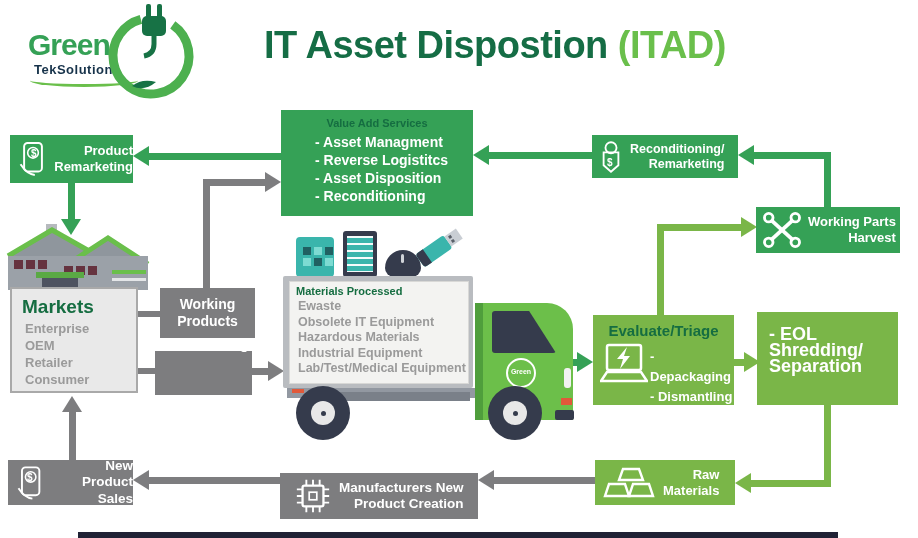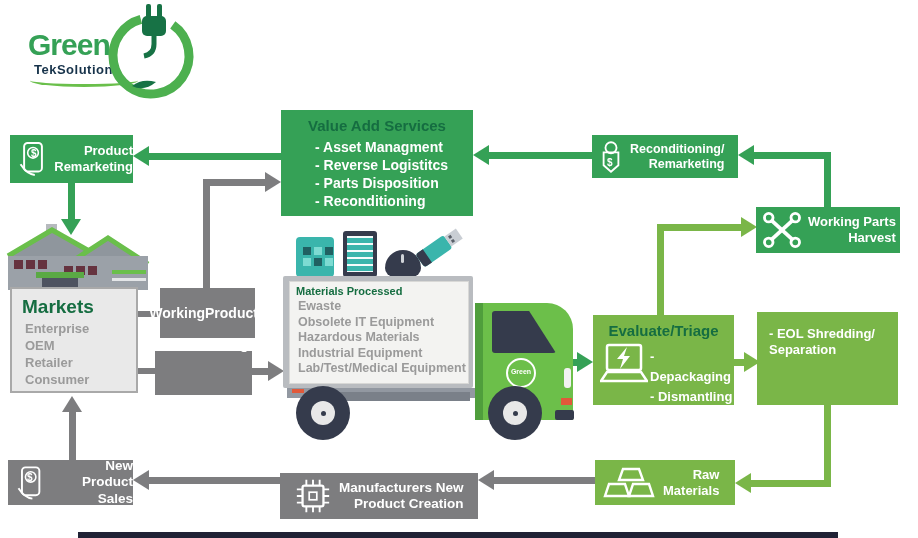--- a/index.html
+++ b/index.html
@@ -16,37 +16,37 @@
   .brand-swoosh{position:absolute;left:30px;top:74px;width:108px;height:10px;border-bottom:3px solid var(--itad);border-radius:50%;}
   
   .box{position:absolute;color:#fff;font-weight:bold;box-sizing:border-box;}
   .bg-green{background:var(--green);}
   .bg-light{background:var(--light);}
   .bg-gray{background:var(--gray);}
   .iconbox{display:flex;align-items:center;gap:7px;padding-left:7px;}
   .lbl{font-size:13px;line-height:1.2;text-align:right;}
   .heading{color:var(--dark_green);font-weight:bold;text-align:center;}
   
-  #value-add .heading{font-size:15px;padding-top:7px;}
+  #value-add .heading{font-size:11px;padding-top:7px;}
   #value-add .items{padding:4px 0 0 34px;font-size:14px;line-height:18px;}
   
   #markets{background:var(--panel);border:2px solid #a9a9a9;color:var(--panel_text);}
   #markets .heading{text-align:left;font-size:19px;padding:7px 0 2px 10px;}
   #markets .items{padding-left:13px;font-size:13px;line-height:17px;font-weight:bold;}
   
   #materials .heading{text-align:left;font-size:11px;padding:4px 0 2px 7px;}
   #materials .items{padding-left:9px;font-size:12.5px;line-height:15.5px;font-weight:bold;color:var(--panel_text);}
   
   #evaluate .heading{font-size:15px;padding-top:7px;}
   #evaluate .items{position:absolute;left:57px;top:32px;font-size:13px;line-height:20px;}
   
-  #eol{padding:14px 0 0 12px;font-size:13px;line-height:16px;}
+  #eol{padding:14px 0 0 12px;font-size:18px;line-height:16px;}
   #eol .items div:nth-child(3){margin-top:17px;}
   
-  .center-col{display:flex;flex-direction:row;justify-content:center;align-items:center;font-size:14px;line-height:1.2;}
+  .center-col{display:flex;flex-direction:column;justify-content:center;align-items:center;font-size:14px;line-height:1.2;}
   .left-col{display:flex;flex-direction:column;justify-content:center;padding-left:6px;font-size:14px;line-height:1.2;}
   
   .seg{position:absolute;}
   .c-green{background:var(--green);}
   .c-light{background:var(--light);}
   .c-gray{background:var(--gray);}
   .ah{position:absolute;width:0;height:0;border:10px solid transparent;}
   .ah.r{border-left-width:16px;border-right-width:0;}
   .ah.l{border-right-width:16px;border-left-width:0;}
   .ah.u{border-bottom-width:16px;border-top-width:0;}
@@ -102,20 +102,23 @@
   <div class="brand-swoosh"></div>
   <svg class="abs" style="left:96px;top:2px;" width="110" height="104" viewBox="0 0 110 104">
     <circle cx="55" cy="54" r="38" stroke="#4db04f" stroke-width="9" fill="none" stroke-dasharray="205 40" transform="rotate(-55 55 54)"></circle>
     <rect x="46" y="14" width="24" height="20" rx="5" fill="#177245"></rect>
     <rect x="50" y="2" width="5" height="14" rx="2" fill="#177245"></rect>
     <rect x="61" y="2" width="5" height="14" rx="2" fill="#177245"></rect>
     <path d="M58,34 v8 q0,10 -10,12" stroke="#177245" stroke-width="5" fill="none"></path>
     <path d="M36,84 q10,-8 24,-4 q-12,10 -24,4" fill="#177245"></path>
   </svg>
 
+  <div class="title">
+    <span class="main">IT Asset Dispostion</span><span class="suffix">(ITAD)</span>
+  </div>
 
   <div class="seg c-green" style="left:149px;top:153px;width:132px;height:7px;"></div>
   <div class="ah green l" style="left:133px;top:146px;"></div>
 
   <div class="seg c-green" style="left:68px;top:183px;width:7px;height:36px;"></div>
   <div class="ah green d" style="left:61px;top:219px;"></div>
 
   <div class="seg c-gray" style="left:203px;top:179px;width:7px;height:109px;"></div>
   <div class="seg c-gray" style="left:203px;top:179px;width:62px;height:7px;"></div>
   <div class="ah gray r" style="left:265px;top:172px;"></div>
@@ -185,21 +188,21 @@
       <div>Product</div>
       <div>Remarketing</div>
     </div>
   </div>
 
   <div class="box bg-green" id="value-add" style="left:281px;top:110px;width:192px;height:106px;">
     <div class="heading">Value Add Services</div>
     <div class="items">
         <div>- Asset Managment</div>
         <div>- Reverse Logistitcs</div>
-        <div>- Parts Disposition</div>
+        <div>- Asset Disposition</div>
         <div>- Reconditioning</div>
       </div>
   </div>
 
   <div class="box bg-green iconbox" id="reconditioning" style="left:592px;top:135px;width:146px;height:43px;">
     <svg width="24" height="36" viewBox="0 0 26 38">
       <circle cx="13" cy="9" r="6" stroke="#fff" stroke-width="2" fill="none"></circle>
       <path d="M5,14 h16 v14 l-8,7 l-8,-7 z" stroke="#fff" stroke-width="2" fill="none"></path>
     </svg>
     <span class="dollar" style="left:15px;top:22px;">$</span>

